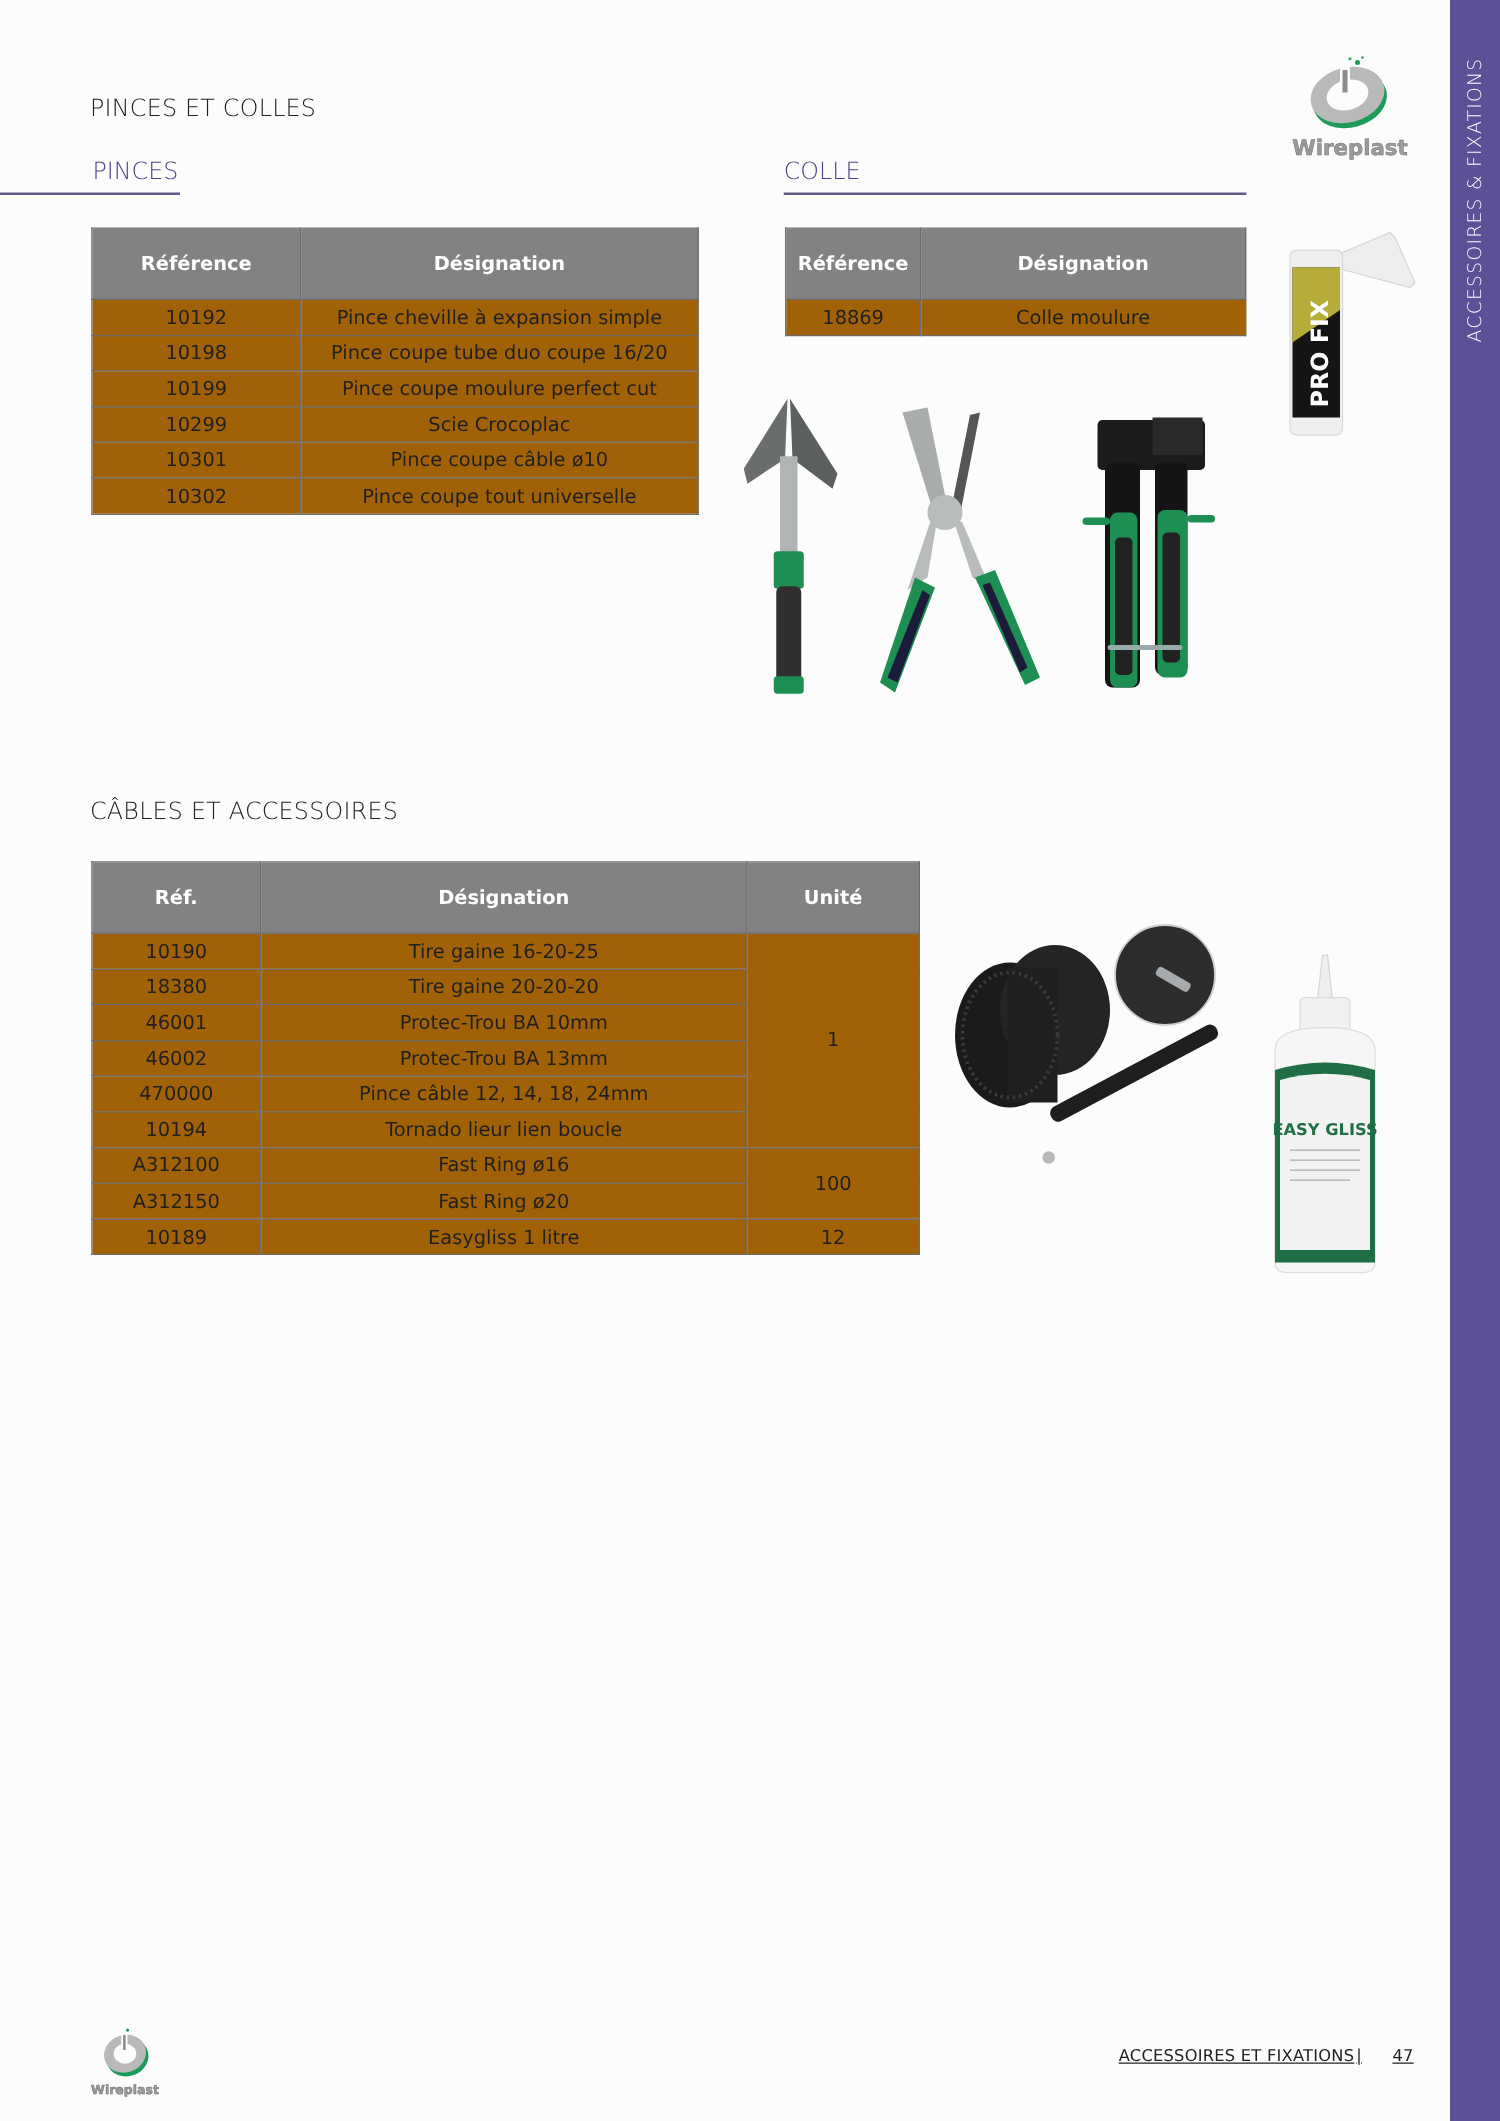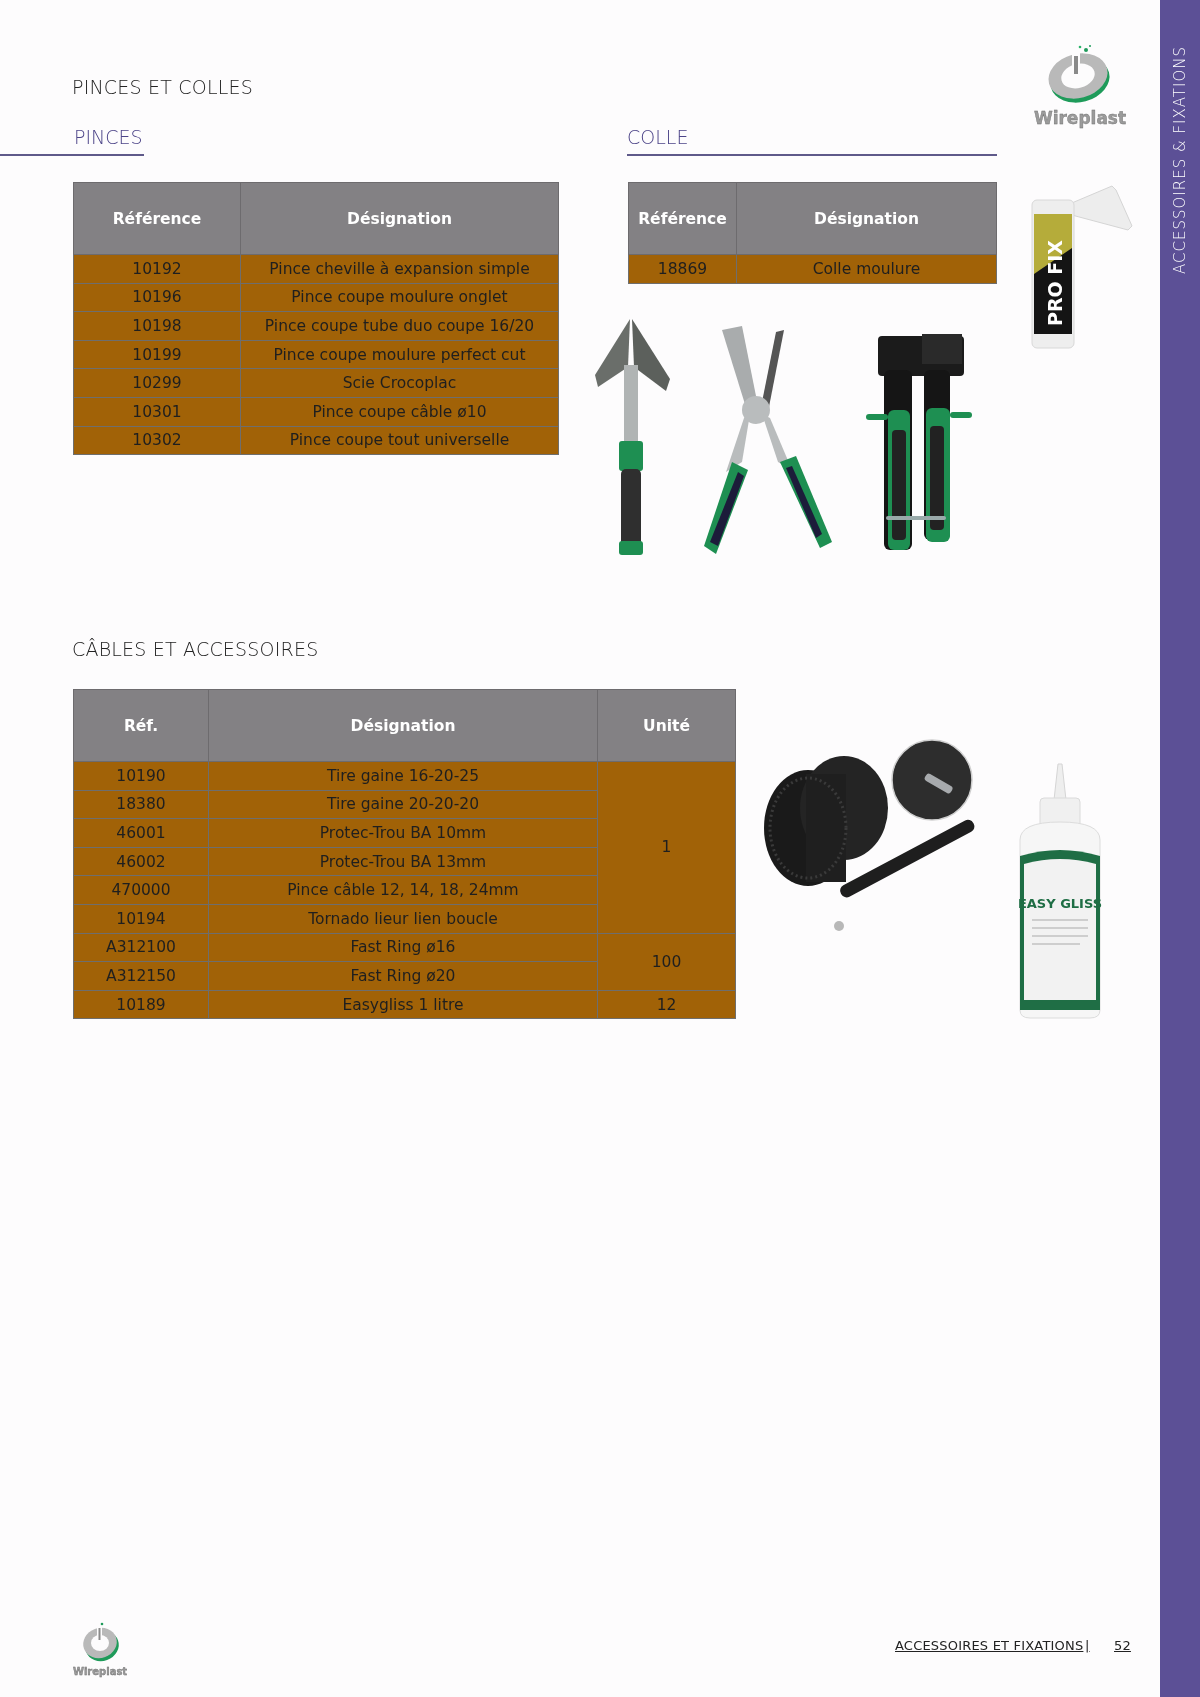--- a/index.html
+++ b/index.html
@@ -16,21 +16,21 @@
 
   .logo-top { position: absolute; left: 1030px; top: 44px; width: 100px; height: 90px; }
   .logo-foot { position: absolute; left: 70px; top: 1622px; width: 62px; height: 56px; }
   .logo-text { font-family: "DejaVu Sans", sans-serif; font-weight: bold; fill: #9b9b9b; stroke: #6f6f6f; stroke-width: 0.4; }
 
   .h1 { position: absolute; font-size: 19px; font-weight: 400; color: #222; letter-spacing: 0.2px; font-family: "DejaVu Sans", sans-serif; font-weight: 300; }
   .h2 { position: absolute; font-size: 19px; color: #4c4488; font-family: "DejaVu Sans", sans-serif; font-weight: 300; }
   .rule { position: absolute; height: 1.5px; background: #5f5a8a; }
 
   table.tbl { position: absolute; border-collapse: collapse; font-family: "DejaVu Sans", sans-serif; font-size: 15.5px; color: #1f1f1f; }
-  table.tbl th { background: #838184; color: #ffffff; font-weight: bold; font-size: 15.5px; height: 72px; border: 1px solid #6d6b6e; text-align: center; }
+  table.tbl th { background: #838184; color: #ffffff; font-weight: bold; font-size: 15.5px; height: 57px; border: 1px solid #6d6b6e; text-align: center; }
   table.tbl td { background: #a16207; border: 1px solid #6e6e6e; text-align: center; height: 28.6px; padding: 0; }
 
   .img { position: absolute; }
 
   .footer-text { position: absolute; top: 1638px; font-size: 13px; color: #222; font-family: "DejaVu Sans", sans-serif; letter-spacing: 0.2px; text-decoration: underline; }
 </style>
 </head>
 <body>
 
 <div class="side-band"></div>
@@ -60,24 +60,20 @@
   <thead>
     <tr>
       <th style="width:167px;">Référence</th>
       <th>Désignation</th>
     </tr>
   </thead>
   <tbody>
     <tr>
         <td>10192</td>
         <td>Pince cheville à expansion simple</td>
-      </tr>
-    <tr>
-        <td>10196</td>
-        <td>Pince coupe moulure onglet</td>
       </tr>
     <tr>
         <td>10198</td>
         <td>Pince coupe tube duo coupe 16/20</td>
       </tr>
     <tr>
         <td>10199</td>
         <td>Pince coupe moulure perfect cut</td>
       </tr>
     <tr>
@@ -235,13 +231,13 @@
   <ellipse cx="30" cy="21" rx="17" ry="15" fill="#b9b9b9" transform="rotate(-20 30 21)"></ellipse>
   <ellipse cx="30" cy="21" rx="9" ry="8" fill="#fdfcfd"></ellipse>
   <rect x="27" y="4" width="5" height="14" fill="#fdfcfd"></rect>
   <rect x="28.5" y="6" width="2" height="12" fill="#8a8a8a"></rect>
   <circle cx="32" cy="2" r="1.3" fill="#1e9b5a"></circle>
   <text x="30" y="53" text-anchor="middle" font-size="10" class="logo-text">Wireplast</text>
 </svg>
 
 <div class="footer-text" style="left:895px;">ACCESSOIRES ET FIXATIONS</div>
 <div class="footer-text" style="left:1085px;">|</div>
-<div class="footer-text" style="left:1114px;">52</div>
+<div class="footer-text" style="left:1114px;">47</div>
 
 </body></html>

